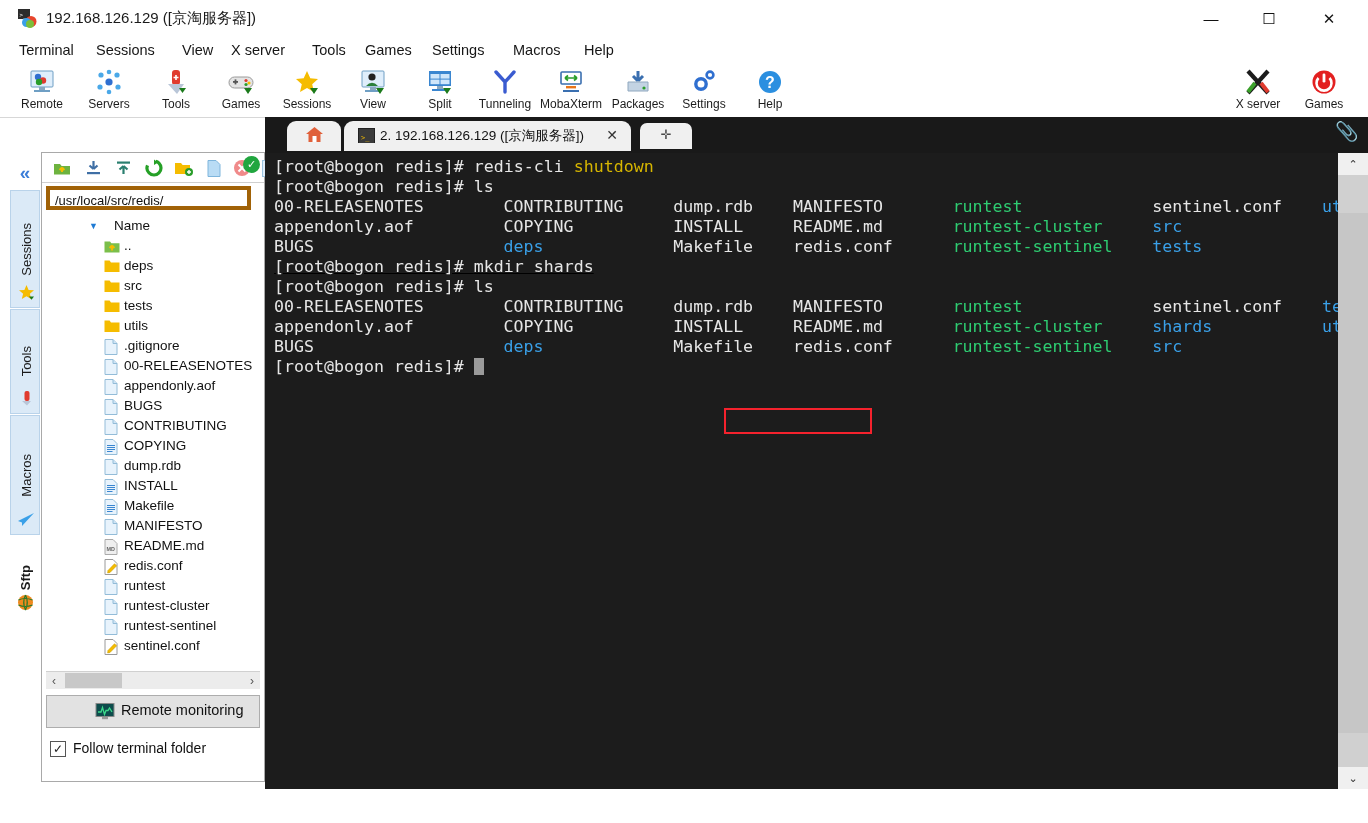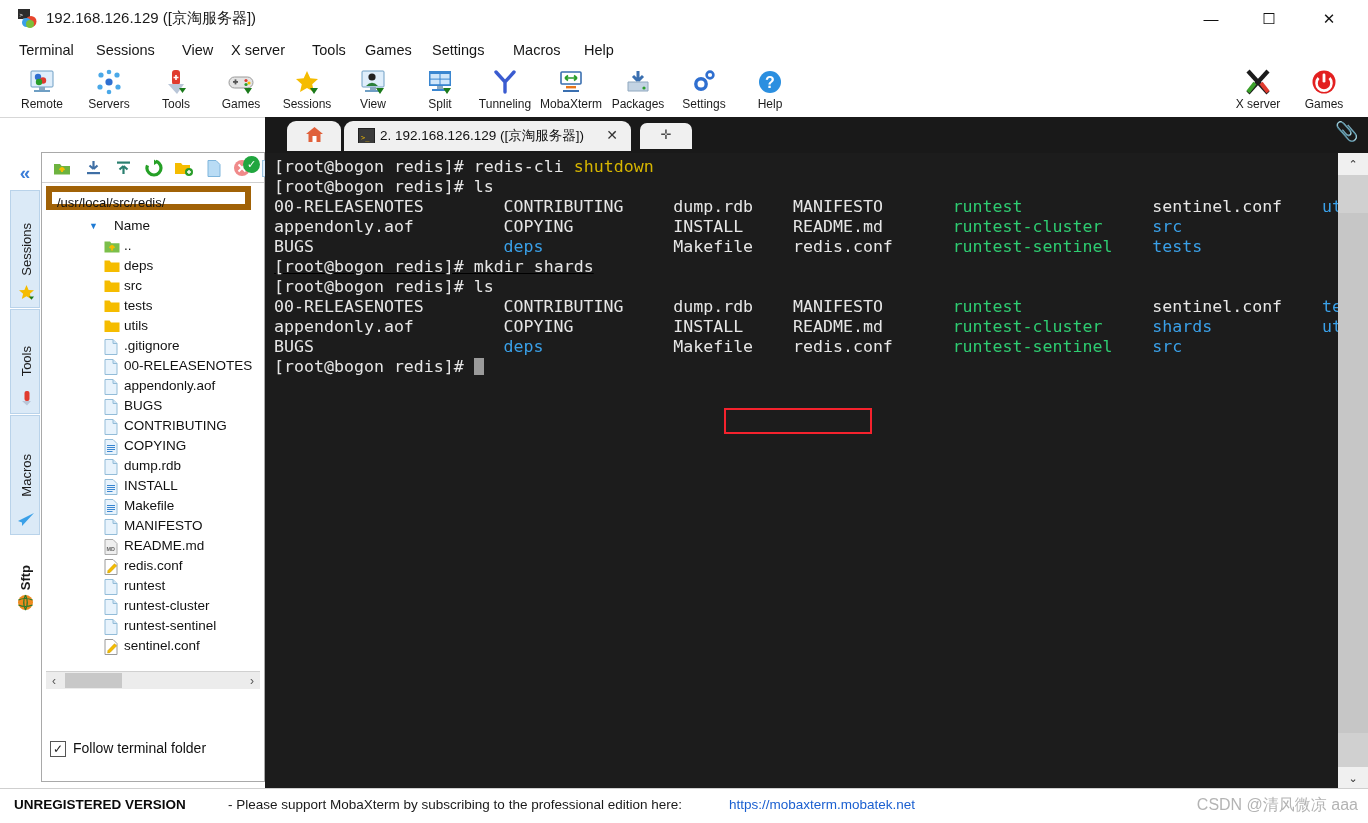--- a/index.html
+++ b/index.html
@@ -50,21 +50,21 @@
     border:1px solid #a9a9a9;box-sizing:border-box;}
   .quickc{position:absolute;left:11px;top:120px;width:251px;height:26px;border:1px solid #b4b4b4;
     border-radius:4px;background:#fff;box-sizing:border-box;}
   .quickc input{border:0;outline:0;width:100%;height:100%;padding-left:8px;font-size:13.5px;
     color:#8a8a8a;background:transparent;font-family:"Liberation Sans",sans-serif;box-sizing:border-box;}
 
   .sftp-tools{position:absolute;left:0;top:0;width:100%;height:30px;background:#fff;
     border-bottom:1px solid #cfcfcf;box-sizing:border-box;}
   .sbt{position:absolute;top:4px;width:23px;height:22px;display:flex;align-items:center;
     justify-content:center;cursor:default;}
-  .pathbar{position:absolute;left:4px;top:33px;width:205px;height:24px;border:6px solid #a16207;
+  .pathbar{position:absolute;left:4px;top:33px;width:205px;height:24px;border:4px solid #a16207;
     background:#fff;box-sizing:border-box;}
   .pathbar .ptxt{position:absolute;left:5px;top:3px;font-size:13px;color:#111;}
   .pathok{position:absolute;right:4px;top:3px;width:17px;height:17px;border-radius:50%;
     background:#21a63f;color:#fff;font-size:11px;display:flex;align-items:center;justify-content:center;}
 
   .colhdr{position:absolute;left:0;top:62px;width:100%;height:22px;}
   .colhdr .sortarw{position:absolute;left:47px;top:6px;color:#1e7ad4;font-size:9px;}
   .colhdr .nm{position:absolute;left:72px;top:3px;font-size:13.5px;color:#111;}
 
   .filelist{position:absolute;left:0;top:84px;width:100%;height:442px;overflow:hidden;}
@@ -586,20 +586,30 @@
           <div class="fn">sentinel.conf</div>
         </div>
       </div>
 
     <div class="hscroll">
       <div class="ar" style="left:0;">‹</div>
       <div class="thumb"></div>
       <div class="ar" style="right:0;">›</div>
     </div>
 
+    <div class="remmon">
+      <div class="ic">
+        <svg width="20" height="20" viewBox="0 0 20 20">
+            <rect x="1" y="1.5" width="18" height="13" fill="#0d4c4c" stroke="#888"></rect>
+            <polyline points="3,10 6,10 7.5,5.5 9.5,12.5 11,8.5 13,8.5 14.5,6 17,10" stroke="#3dd98a" fill="none" stroke-width="1.3"></polyline>
+            <rect x="7" y="15" width="6" height="2.2" fill="#999"></rect>
+          </svg>
+      </div>
+      <div class="lb">Remote monitoring</div>
+    </div>
 
     <div class="followrow">
       <div class="cb">✓</div>
       <div class="lb">Follow terminal folder</div>
     </div>
   </div>
 
   <div class="tabbar">
     <div class="tabhome">
       <div class="ic">
@@ -639,19 +649,13 @@
       <div class="tline" style="top: 184px; position: absolute;"><span class="c-w" style="position:absolute;left:0px;">BUGS</span><span class="c-b" style="position:absolute;left:229.54000000000002px;">deps</span><span class="c-w" style="position:absolute;left:399.20000000000005px;">Makefile</span><span class="c-w" style="position:absolute;left:518.96px;">redis.conf</span><span class="c-g" style="position:absolute;left:678.64px;">runtest-sentinel</span><span class="c-b" style="position:absolute;left:878.24px;">src</span></div>
       <div class="tline" style="top: 204px;"><span class="c-w">[root@bogon redis]# </span><span class="cursor"></span></div>
     </div>
 
   <div class="tscroll">
     <div class="up">⌃</div>
     <div class="thumb"></div>
     <div class="dn">⌄</div>
   </div>
 
-  <div class="statusbar">
-    <div class="st-unreg">UNREGISTERED VERSION</div>
-    <div class="st-msg">-  Please support MobaXterm by subscribing to the professional edition here:</div>
-    <div class="st-link">https://mobaxterm.mobatek.net</div>
-    <div class="watermark">CSDN @清风微凉 aaa</div>
-  </div>
 </div>
 
 </body></html>

